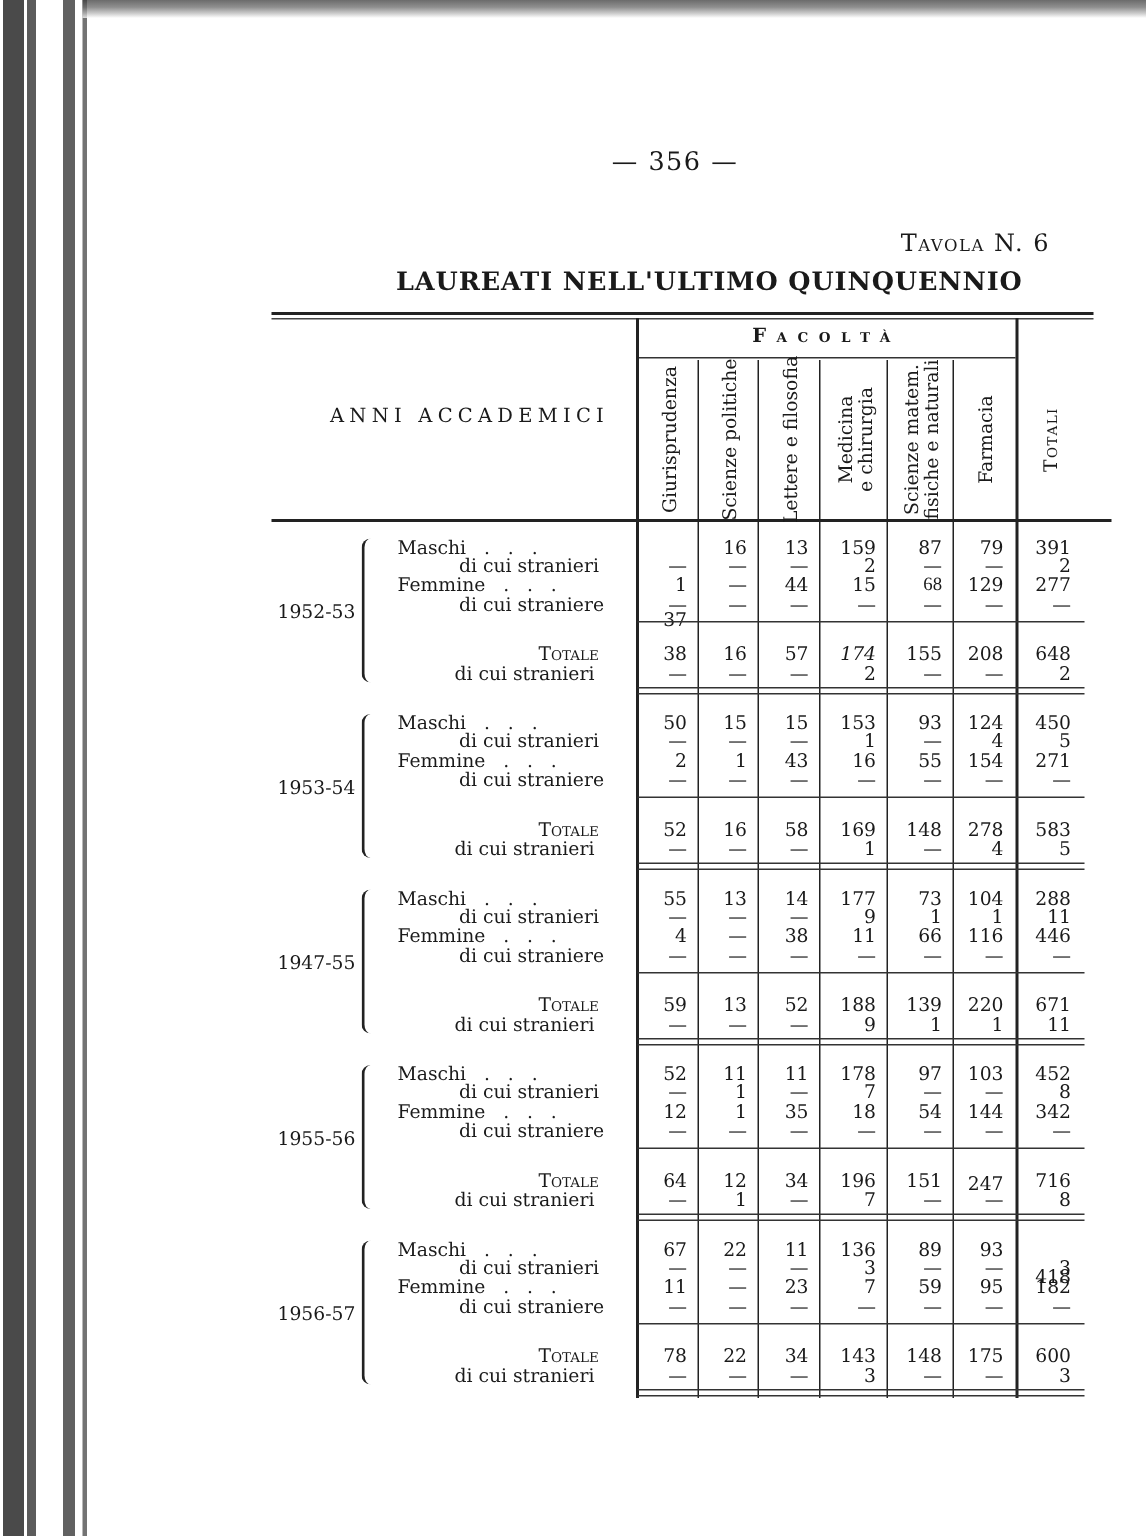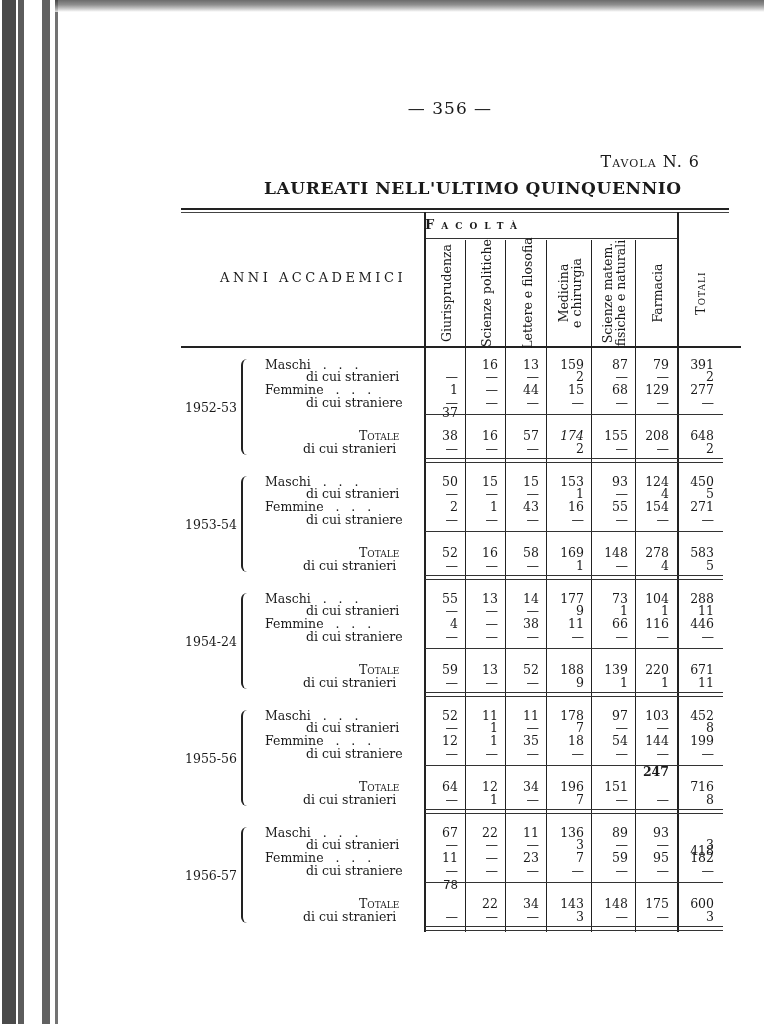--- a/index.html
+++ b/index.html
@@ -21,21 +21,21 @@
   .title { position: absolute; top: 178px; left: 264px; font-size: 17px; letter-spacing: .6px; font-weight: bold; }
 
   .rule-top { position: absolute; left: 181px; top: 208px; width: 548px; height: 2px; background: #222; }
   .rule-top2 { position: absolute; left: 181px; top: 212px; width: 548px; height: 1px; background: #444; }
 
   .vline { position: absolute; width: 1px; background: #222; }
   .vline.thick { width: 2px; }
   .hline { position: absolute; height: 1px; background: #333; }
 
   .anni { position: absolute; left: 220px; top: 270px; font-size: 13px; letter-spacing: 3.5px; }
-  .facolta { position: absolute; left: 425px; top: 217px; width: 252px; text-align: left;
+  .facolta { position: absolute; left: 425px; top: 217px; width: 252px; text-align: center;
     font-size: 13px; letter-spacing: 7px; font-variant: small-caps; font-weight: bold; }
 
   .colhead { position: absolute; top: 240px; height: 105px; }
   .colhead .rot { position: absolute; left: 50%; top: 50%; white-space: nowrap;
     transform: translate(-50%,-50%) rotate(-90deg); font-size: 12.5px; line-height: 13px; text-align: center; }
   .totali-h .rot { font-variant: small-caps; letter-spacing: 1px; }
 
   .block { position: absolute; left: 181px; width: 560px; }
   .year { position: absolute; left: 4px; font-size: 12.5px; }
   .brace { position: absolute; left: 60px; width: 8px; border-left: 2px solid #222; border-radius: 6px 0 0 6px; }
@@ -116,21 +116,21 @@
       <div class="cell" style="top: 12px; left: 328px;">—</div>
       <div class="cell" style="top: 12px; left: 373px;">2</div>
       <div class="cell" style="top: 12px; left: 417px;">—</div>
       <div class="cell" style="top: 12px; left: 458px;">—</div>
       <div class="cell" style="top: 12px; left: 503px;">2</div>
       <div class="lbl" style="top: 25px; left: 84px;">Femmine   .   .   .</div>
       <div class="cell" style="top: 25px; left: 247px;">1</div>
       <div class="cell" style="top: 25px; left: 287px;">—</div>
       <div class="cell" style="top: 25px; left: 328px;">44</div>
       <div class="cell" style="top: 25px; left: 373px;">15</div>
-      <div class="cell" style="top: 25px; left: 417px;">68</div>
+      <div class="cell" style="top: 25px; left: 417px; font-family: Liberation Serif, serif;">68</div>
       <div class="cell" style="top: 25px; left: 458px;">129</div>
       <div class="cell" style="top: 25px; left: 503px;">277</div>
       <div class="lbl" style="top: 38px; left: 125px;">di cui straniere</div>
       <div class="cell" style="top: 38px; left: 247px;">—</div>
       <div class="cell" style="top: 38px; left: 287px;">—</div>
       <div class="cell" style="top: 38px; left: 328px;">—</div>
       <div class="cell" style="top: 38px; left: 373px;">—</div>
       <div class="cell" style="top: 38px; left: 417px;">—</div>
       <div class="cell" style="top: 38px; left: 458px;">—</div>
       <div class="cell" style="top: 38px; left: 503px;">—</div>
@@ -201,21 +201,21 @@
       <div class="cell" style="top: 84px; left: 287px;">—</div>
       <div class="cell" style="top: 84px; left: 328px;">—</div>
       <div class="cell" style="top: 84px; left: 373px;">1</div>
       <div class="cell" style="top: 84px; left: 417px;">—</div>
       <div class="cell" style="top: 84px; left: 458px;">4</div>
       <div class="cell" style="top: 84px; left: 503px;">5</div>
       <div class="hline" style="left: 244px; top: 57px; width: 298px;"></div>
       <div class="hline" style="left: 244px; top: 101px; width: 298px; height: 3px; border-top: 1px solid rgb(51, 51, 51); border-bottom: 1px solid rgb(51, 51, 51); background: transparent;"></div>
     </div>
     <div class="block" style="top: 591px; height: 110px;">
-      <div class="year" style="top: 43px;">1954-24</div>
+      <div class="year" style="top: 43px;">1947-55</div>
       <div class="brace" style="top: 2px; height: 96px;"></div>
       <div class="lbl" style="top: 0px; left: 84px;">Maschi   .   .   .</div>
       <div class="cell" style="top: 0px; left: 247px;">55</div>
       <div class="cell" style="top: 0px; left: 287px;">13</div>
       <div class="cell" style="top: 0px; left: 328px;">14</div>
       <div class="cell" style="top: 0px; left: 373px;">177</div>
       <div class="cell" style="top: 0px; left: 417px;">73</div>
       <div class="cell" style="top: 0px; left: 458px;">104</div>
       <div class="cell" style="top: 0px; left: 503px;">288</div>
       <div class="lbl" style="top: 12px; left: 125px;">di cui stranieri</div>
@@ -280,36 +280,36 @@
       <div class="cell" style="top: 12px; left: 417px;">—</div>
       <div class="cell" style="top: 12px; left: 458px;">—</div>
       <div class="cell" style="top: 12px; left: 503px;">8</div>
       <div class="lbl" style="top: 25px; left: 84px;">Femmine   .   .   .</div>
       <div class="cell" style="top: 25px; left: 247px;">12</div>
       <div class="cell" style="top: 25px; left: 287px;">1</div>
       <div class="cell" style="top: 25px; left: 328px;">35</div>
       <div class="cell" style="top: 25px; left: 373px;">18</div>
       <div class="cell" style="top: 25px; left: 417px;">54</div>
       <div class="cell" style="top: 25px; left: 458px;">144</div>
-      <div class="cell" style="top: 25px; left: 503px;">199</div>
+      <div class="cell" style="top: 25px; left: 503px;">342</div>
       <div class="lbl" style="top: 38px; left: 125px;">di cui straniere</div>
       <div class="cell" style="top: 38px; left: 247px;">—</div>
       <div class="cell" style="top: 38px; left: 287px;">—</div>
       <div class="cell" style="top: 38px; left: 328px;">—</div>
       <div class="cell" style="top: 38px; left: 373px;">—</div>
       <div class="cell" style="top: 38px; left: 417px;">—</div>
       <div class="cell" style="top: 38px; left: 458px;">—</div>
       <div class="cell" style="top: 38px; left: 503px;">—</div>
       <div class="lbl sc" style="top: 71px; left: 178px;">Totale</div>
       <div class="cell" style="top: 71px; left: 247px;">64</div>
       <div class="cell" style="top: 71px; left: 287px;">12</div>
       <div class="cell" style="top: 71px; left: 328px;">34</div>
       <div class="cell" style="top: 71px; left: 373px;">196</div>
       <div class="cell" style="top: 71px; left: 417px;">151</div>
-      <div class="cell" style="top: 56px; left: 458px; font-weight: bold;">247</div>
+      <div class="cell" style="top: 73px; left: 458px;">247</div>
       <div class="cell" style="top: 71px; left: 503px;">716</div>
       <div class="lbl" style="top: 84px; left: 122px;">di cui stranieri</div>
       <div class="cell" style="top: 84px; left: 247px;">—</div>
       <div class="cell" style="top: 84px; left: 287px;">1</div>
       <div class="cell" style="top: 84px; left: 328px;">—</div>
       <div class="cell" style="top: 84px; left: 373px;">7</div>
       <div class="cell" style="top: 84px; left: 417px;">—</div>
       <div class="cell" style="top: 84px; left: 458px;">—</div>
       <div class="cell" style="top: 84px; left: 503px;">8</div>
       <div class="hline" style="left: 244px; top: 57px; width: 298px;"></div>
@@ -344,21 +344,21 @@
       <div class="cell" style="top: 25px; left: 503px;">182</div>
       <div class="lbl" style="top: 38px; left: 125px;">di cui straniere</div>
       <div class="cell" style="top: 38px; left: 247px;">—</div>
       <div class="cell" style="top: 38px; left: 287px;">—</div>
       <div class="cell" style="top: 38px; left: 328px;">—</div>
       <div class="cell" style="top: 38px; left: 373px;">—</div>
       <div class="cell" style="top: 38px; left: 417px;">—</div>
       <div class="cell" style="top: 38px; left: 458px;">—</div>
       <div class="cell" style="top: 38px; left: 503px;">—</div>
       <div class="lbl sc" style="top: 71px; left: 178px;">Totale</div>
-      <div class="cell" style="top: 54px; left: 247px; font-family: Liberation Mono, monospace;">78</div>
+      <div class="cell" style="top: 71px; left: 247px;">78</div>
       <div class="cell" style="top: 71px; left: 287px;">22</div>
       <div class="cell" style="top: 71px; left: 328px;">34</div>
       <div class="cell" style="top: 71px; left: 373px;">143</div>
       <div class="cell" style="top: 71px; left: 417px;">148</div>
       <div class="cell" style="top: 71px; left: 458px;">175</div>
       <div class="cell" style="top: 71px; left: 503px;">600</div>
       <div class="lbl" style="top: 84px; left: 122px;">di cui stranieri</div>
       <div class="cell" style="top: 84px; left: 247px;">—</div>
       <div class="cell" style="top: 84px; left: 287px;">—</div>
       <div class="cell" style="top: 84px; left: 328px;">—</div>

